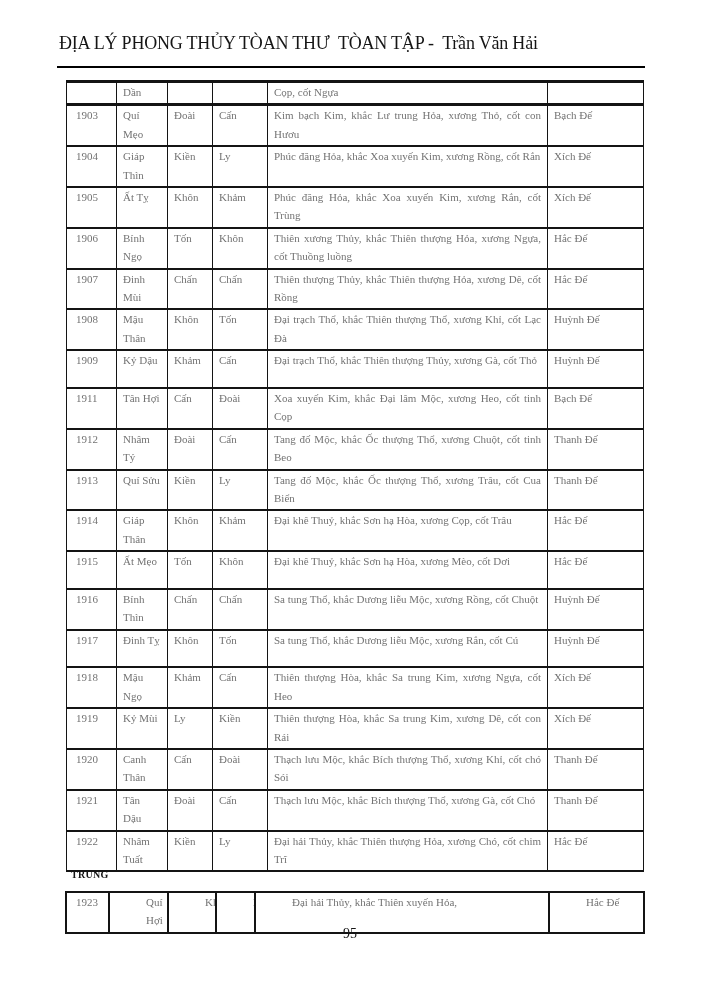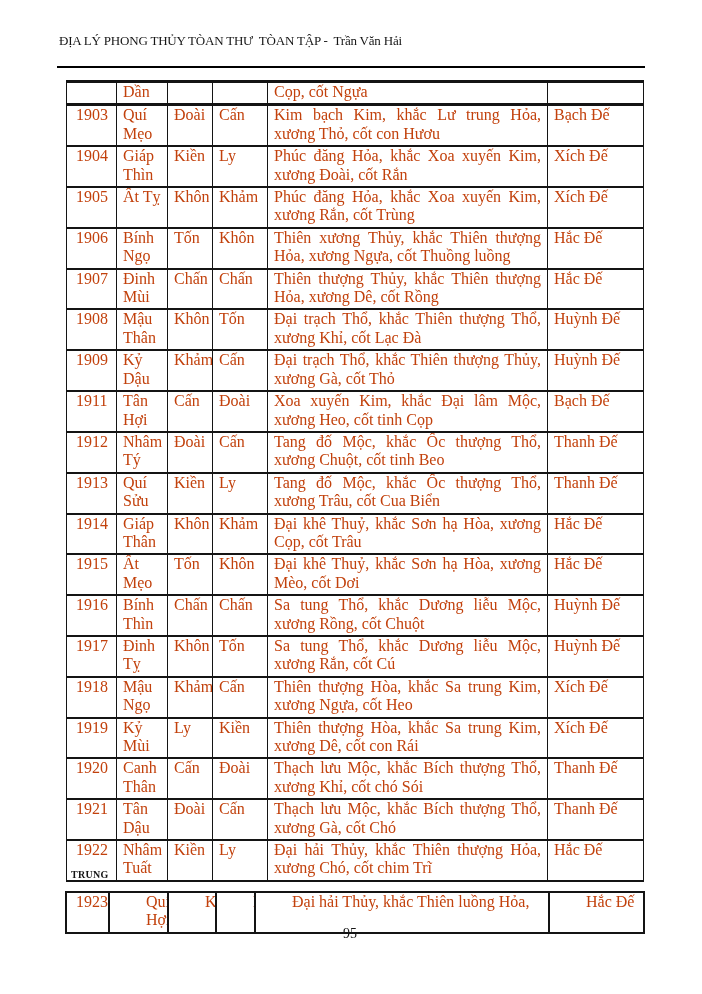--- a/index.html
+++ b/index.html
@@ -12,39 +12,39 @@
     height: 994px;
     position: relative;
     font-family: "Liberation Serif", "DejaVu Serif", serif;
     color: #151515;
     overflow: hidden;
   }
   .header-title {
     position: absolute;
     left: 59px;
     top: 33px;
-    font-size: 13px;
+    font-size: 18px;
     white-space: pre;
     letter-spacing: -0.2px;
   }
   .header-rule {
     position: absolute;
     left: 57px;
     top: 66px;
     width: 588px;
     height: 2px;
     background: #000;
   }
   table.ztable {
     position: absolute;
     border-collapse: collapse;
     table-layout: fixed;
-    font-size: 16px;
+    font-size: 11px;
     line-height: 18.4px;
-    color: #c2410c;
+    color: #737373;
   }
   table.main-table {
     left: 66px;
     top: 80px;
     width: 577px;
   }
   table.trung-table {
     left: 65px;
     top: 891px;
     width: 578px;
@@ -113,21 +113,21 @@
     <td class="c-tri1">Đoài</td>
     <td class="c-tri2">Cấn</td>
     <td class="c-desc">Kim bạch Kim, khắc Lư trung Hỏa, xương Thỏ, cốt con Hươu</td>
     <td class="c-de">Bạch Đế</td>
   </tr>
       <tr class="data-row">
     <td class="c-year">1904</td>
     <td class="c-canchi">Giáp Thìn</td>
     <td class="c-tri1">Kiền</td>
     <td class="c-tri2">Ly</td>
-    <td class="c-desc">Phúc đăng Hỏa, khắc Xoa xuyến Kim, xương Đoài, cốt Rắn</td>
+    <td class="c-desc">Phúc đăng Hỏa, khắc Xoa xuyến Kim, xương Rồng, cốt Rắn</td>
     <td class="c-de">Xích Đế</td>
   </tr>
       <tr class="data-row">
     <td class="c-year">1905</td>
     <td class="c-canchi">Ất Tỵ</td>
     <td class="c-tri1">Khôn</td>
     <td class="c-tri2">Khảm</td>
     <td class="c-desc">Phúc đăng Hỏa, khắc Xoa xuyến Kim, xương Rắn, cốt Trùng</td>
     <td class="c-de">Xích Đế</td>
   </tr>
@@ -272,19 +272,19 @@
     <col style="width:39px">
       <col style="width:294px">
       <col style="width:95px">
   </colgroup>
   <tbody id="trung-tbody">
       <tr class="data-row">
     <td class="c-year">1923</td>
     <td class="c-canchi">Quí Hợi</td>
     <td class="c-tri1">Khôn</td>
     <td class="c-tri2">Khảm</td>
-    <td class="c-desc">Đại hải Thủy, khắc Thiên luồng Hỏa,</td>
+    <td class="c-desc">Đại hải Thủy, khắc Thiên xuyến Hỏa,</td>
     <td class="c-de">Hắc Đế</td>
   </tr>
     </tbody>
 </table>
 
 <div class="page-number">95</div>
 
 </body></html>

